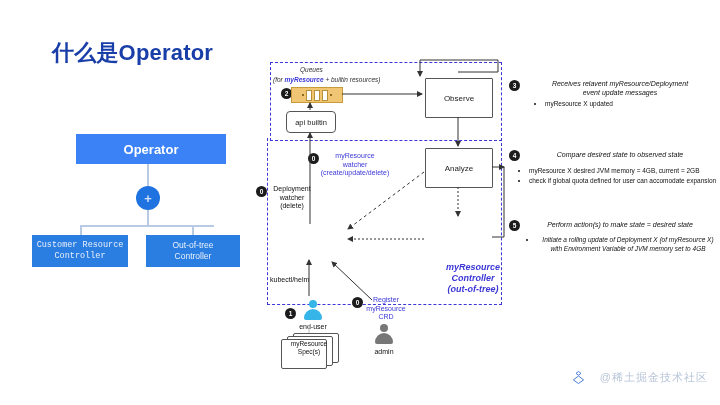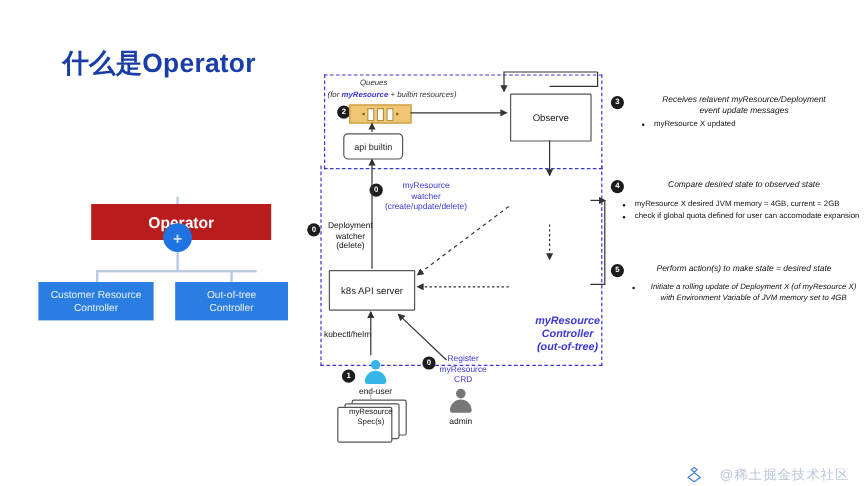--- a/index.html
+++ b/index.html
@@ -12,32 +12,31 @@
 
   
   .title{
     position:absolute;left:52px;top:38px;
     font-size:22px;font-weight:bold;color:#1a3ea8;letter-spacing:.2px;
     white-space:nowrap;
   }
 
   
   .op-box{
-    position:absolute;background:#b91c1c;color:#ffffff;
+    position:absolute;background:#3b82f6;color:#ffffff;
     display:flex;align-items:center;justify-content:center;text-align:center;
     font-weight:bold;
-    margin-top:36px;
   }
   #op-main{left:76px;top:134px;width:150px;height:30px;font-size:13px;}
   .leaf-box{
     position:absolute;background:#2a7de1;color:#e8f0fb;
     display:flex;align-items:center;justify-content:center;text-align:center;
     font-size:8.5px;line-height:11px;padding:0 4px;box-sizing:border-box;
   }
-  #leaf-crd{left:32px;top:235px;width:96px;height:32px;}
+  #leaf-crd{left:32px;top:235px;width:96px;height:32px;font-family:Liberation Mono, monospace;}
   #leaf-ctrl{left:146px;top:235px;width:94px;height:32px;}
   .plus-circle{
     position:absolute;left:136px;top:186px;width:24px;height:24px;border-radius:50%;
     background:#1f73e0;color:#cfe0f6;font-size:13px;font-weight:bold;
     display:flex;align-items:center;justify-content:center;
   }
   .vline{position:absolute;background:#b9cbe4;width:1.5px;}
   .hline{position:absolute;background:#b9cbe4;height:1.5px;}
   #tl1{left:147px;top:164px;height:22px;}
   #tl2{left:147px;top:210px;height:15px;}
@@ -115,21 +114,21 @@
   .doc-stack .sheet{
     position:absolute;border:1px solid #555;background:#fff;border-radius:2px;
   }
   .doc-label{
     position:absolute;left:283px;top:340px;width:52px;text-align:center;
     font-size:6.5px;color:#111;line-height:8px;
   }
 
   
   .watermark{
-    position:absolute;right:12px;bottom:2px;display:flex;align-items:center;gap:14px;
+    position:absolute;right:12px;bottom:20px;display:flex;align-items:center;gap:14px;
     font-size:11px;color:#b9c6d8;letter-spacing:1px;white-space:nowrap;
   }
   .wm-logo{
     width:15px;height:13px;position:relative;flex:none;
   }
 </style>
 </head>
 <body>
 
 <div class="stage">
@@ -168,21 +167,21 @@
   <div class="queue-widget">
     <i class="dot"></i>
       <i></i>
       <i></i>
       <i></i>
       <i class="dot"></i>
   </div>
 
   <div class="flowbox" id="b-apiclient">api builtin</div>
   <div class="flowbox" id="b-observe">Observe</div>
-  <div class="flowbox" id="b-k8s">k8s API server</div>
+  <div class="flowbox" id="b-analyze">Analyze</div>
 
   <div class="ctrl-cap">
     <span>myResource</span><br>
     <span>Controller</span><br>
     <span>(out-of-tree)</span>
   </div>
 
   <div class="badge" style="left:308px;top:153px;">0</div>
   <div class="lbl lbl-purple" style="left:318px;top:152px;width:74px;">
     <span>myResource</span><br>

